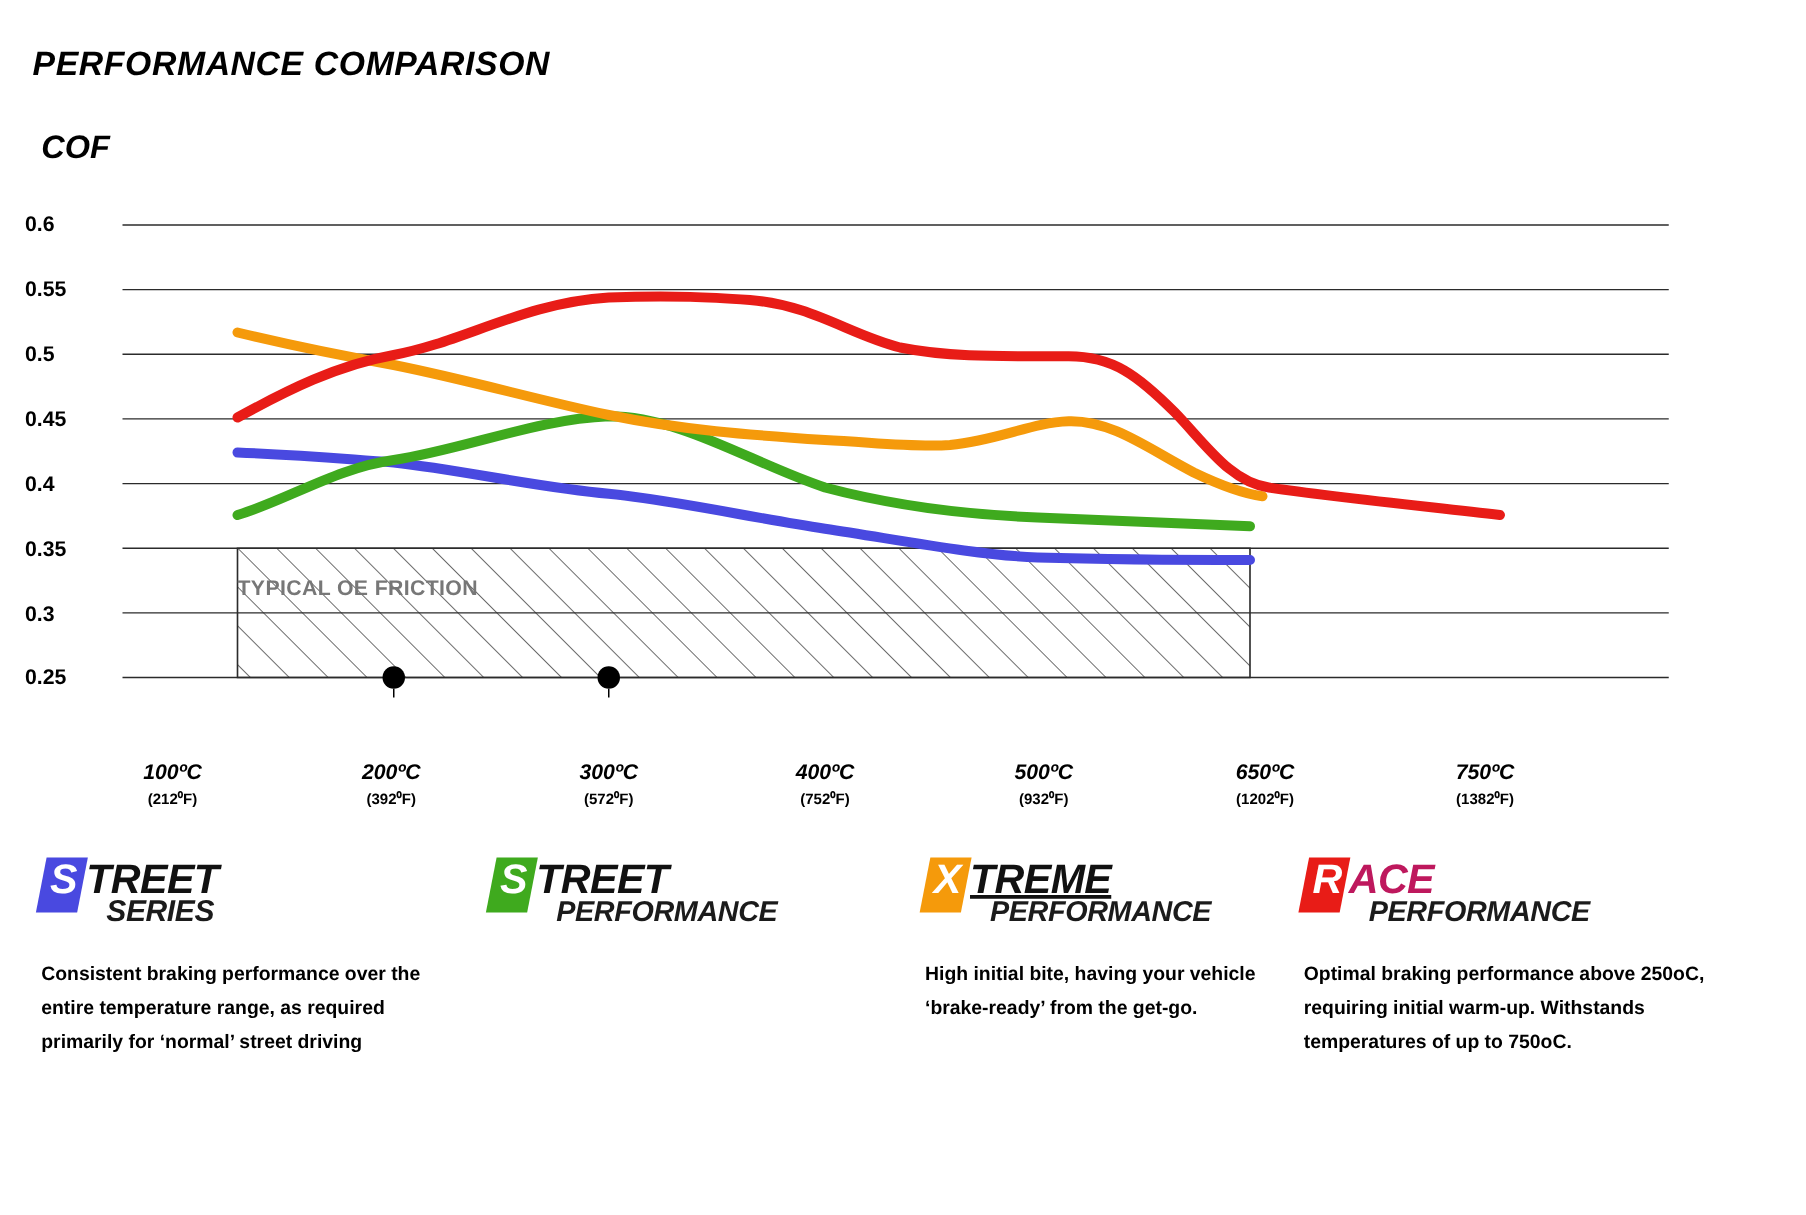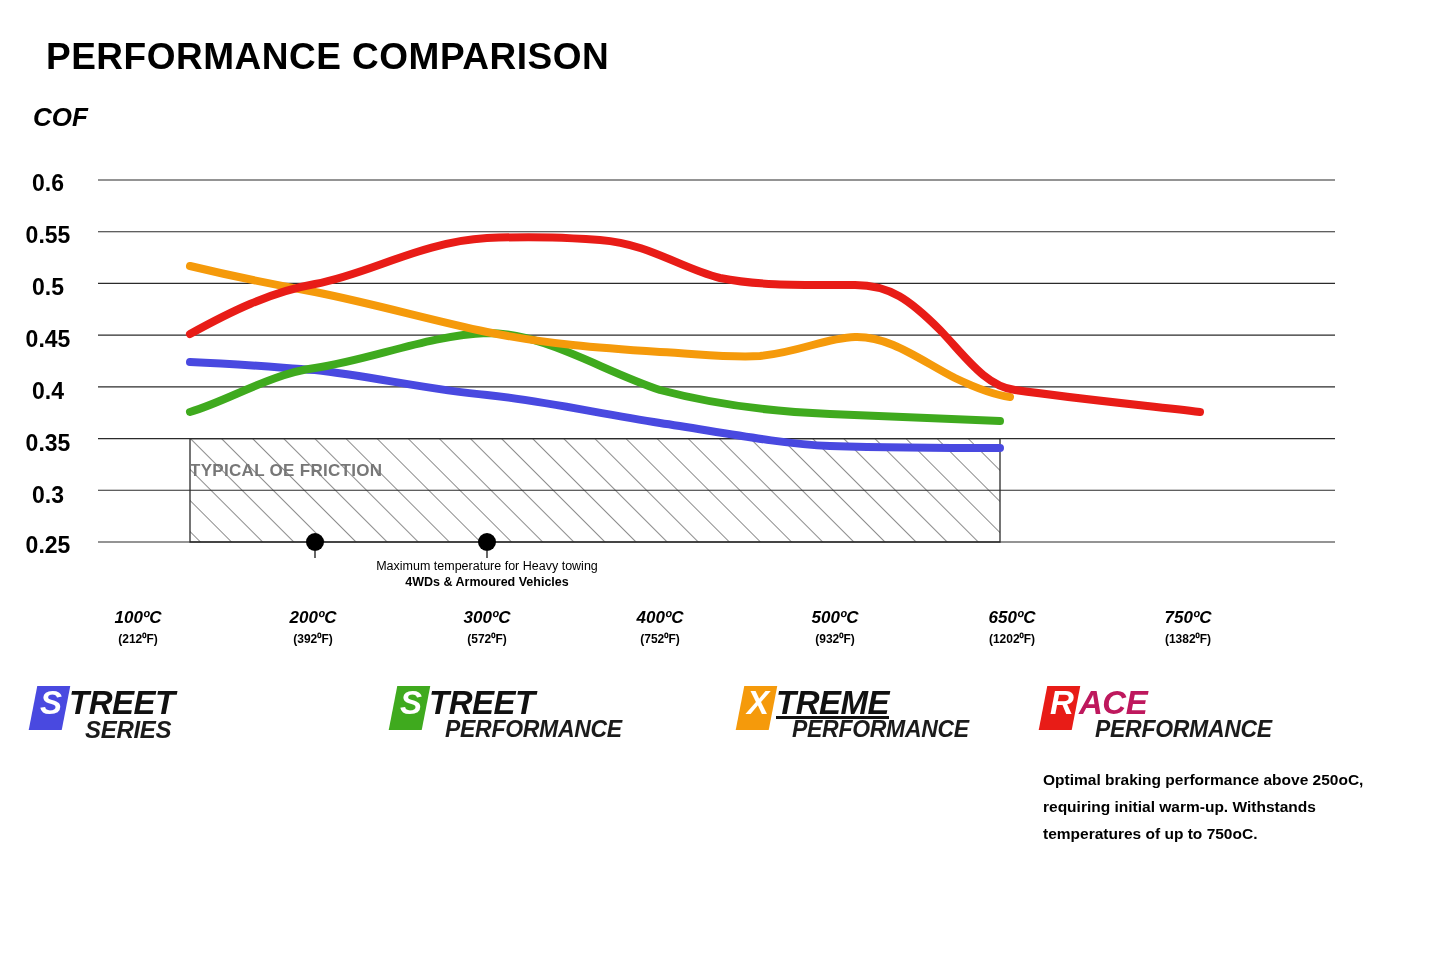--- a/index.html
+++ b/index.html
@@ -15,47 +15,48 @@
     position: relative;
     overflow: hidden;
   }
   .page {
     position: relative;
     width: 1445px;
     height: 972px;
   }
   .title {
     position: absolute;
-    left: 46px;
+    left: 26px;
     top: 36px;
-    font-size: 37px;
-    font-weight: bold;
+    font-size: 27px;
+    font-weight: bold;
+    font-style: italic;
     letter-spacing: 0.5px;
   }
   .cof-label {
     position: absolute;
     left: 33px;
     top: 102px;
     font-size: 26px;
     font-weight: bold;
     font-style: italic;
   }
   
   .chart-area {
     position: absolute;
     left: 0;
     top: 0;
     width: 1445px;
     height: 700px;
   }
   .ytick {
     position: absolute;
-    font-size: 23px;
-    font-weight: bold;
-    text-align: center;
+    font-size: 17px;
+    font-weight: bold;
+    text-align: left;
     width: 56px;
   }
   .xtick {
     position: absolute;
     text-align: center;
     width: 120px;
   }
   .xtick .c {
     font-size: 17px;
     font-weight: bold;
@@ -200,24 +201,20 @@
         <circle cx="487" cy="542" r="9" fill="#000"></circle>
         <line x1="487" y1="551" x2="487" y2="558" stroke="#000" stroke-width="1.2"></line>
         <line x1="230" y1="580" x2="398" y2="580" stroke="#000" stroke-width="0"></line>
       </g>
     </svg>
 
     <div class="oe-text">
       <span>TYPICAL OE FRICTION</span>
     </div>
 
-    <div class="annot" style="left:337px; top:558px; width:300px;">
-      <span class="n">Maximum temperature for Heavy towing</span>
-      <span class="b">4WDs &amp; Armoured Vehicles</span>
-    </div>
 
     <div class="xtick" style="left:78px;  top:608px;">
       <span class="c">100ºC</span>
       <span class="f">(212⁰F)</span>
     </div>
     <div class="xtick" style="left:253px; top:608px;">
       <span class="c">200ºC</span>
       <span class="f">(392⁰F)</span>
     </div>
     <div class="xtick" style="left:427px; top:608px;">
@@ -244,38 +241,40 @@
 
   <div class="footer">
 
     <div class="col" style="left:33px; width:330px;">
       <div class="logo">
         <div class="badge" style="background:#4949e0;"></div>
         <div class="word1" style="color:#ffffff;">S</div>
         <div class="word1" style="left:36px; color:#111;">TREET</div>
         <div class="word2" style="left:52px;">SERIES</div>
       </div>
+      <div class="desc">Consistent braking performance over the entire temperature range, as required primarily for ‘normal’ street driving</div>
     </div>
 
     <div class="col" style="left:393px; width:330px;">
       <div class="logo">
         <div class="badge" style="background:#3faa1e;"></div>
         <div class="word1" style="color:#ffffff;">S</div>
         <div class="word1" style="left:36px; color:#111;">TREET</div>
         <div class="word2 wide" style="left:52px;">PERFORMANCE</div>
       </div>
     </div>
 
     <div class="col" style="left:740px; width:300px;">
       <div class="logo">
         <div class="badge" style="background:#f59a0b;"></div>
         <div class="word1" style="color:#ffffff;">X</div>
         <div class="word1" style="left:36px; color:#111;text-decoration:underline;">TREME</div>
         <div class="word2 wide" style="left:52px;">PERFORMANCE</div>
       </div>
+      <div class="desc">High initial bite, having your vehicle ‘brake-ready’ from the get-go.</div>
     </div>
 
     <div class="col" style="left:1043px; width:330px;">
       <div class="logo">
         <div class="badge" style="background:#e81c17;"></div>
         <div class="word1" style="color:#ffffff;">R</div>
         <div class="word1" style="left:36px; color:#be185d;">ACE</div>
         <div class="word2 wide" style="left:52px;">PERFORMANCE</div>
       </div>
       <div class="desc">Optimal braking performance above 250oC, requiring initial warm-up. Withstands temperatures of up to 750oC.</div>

